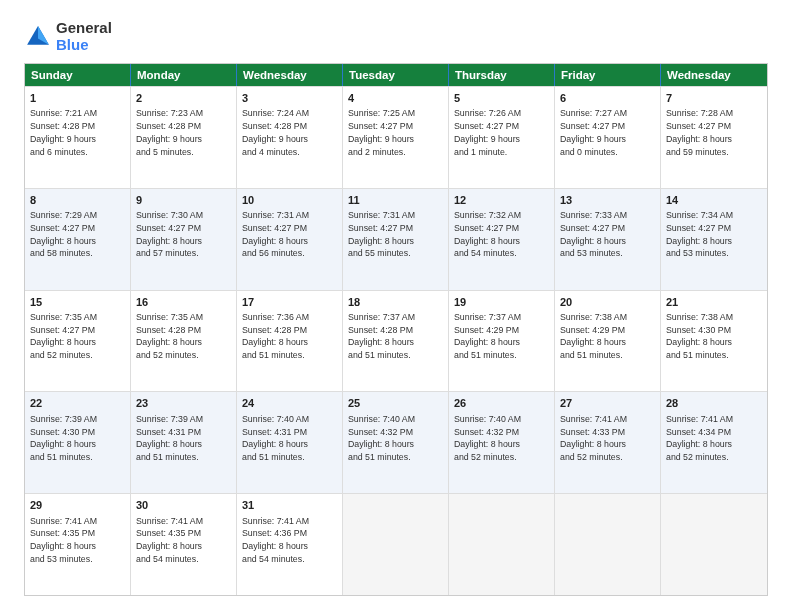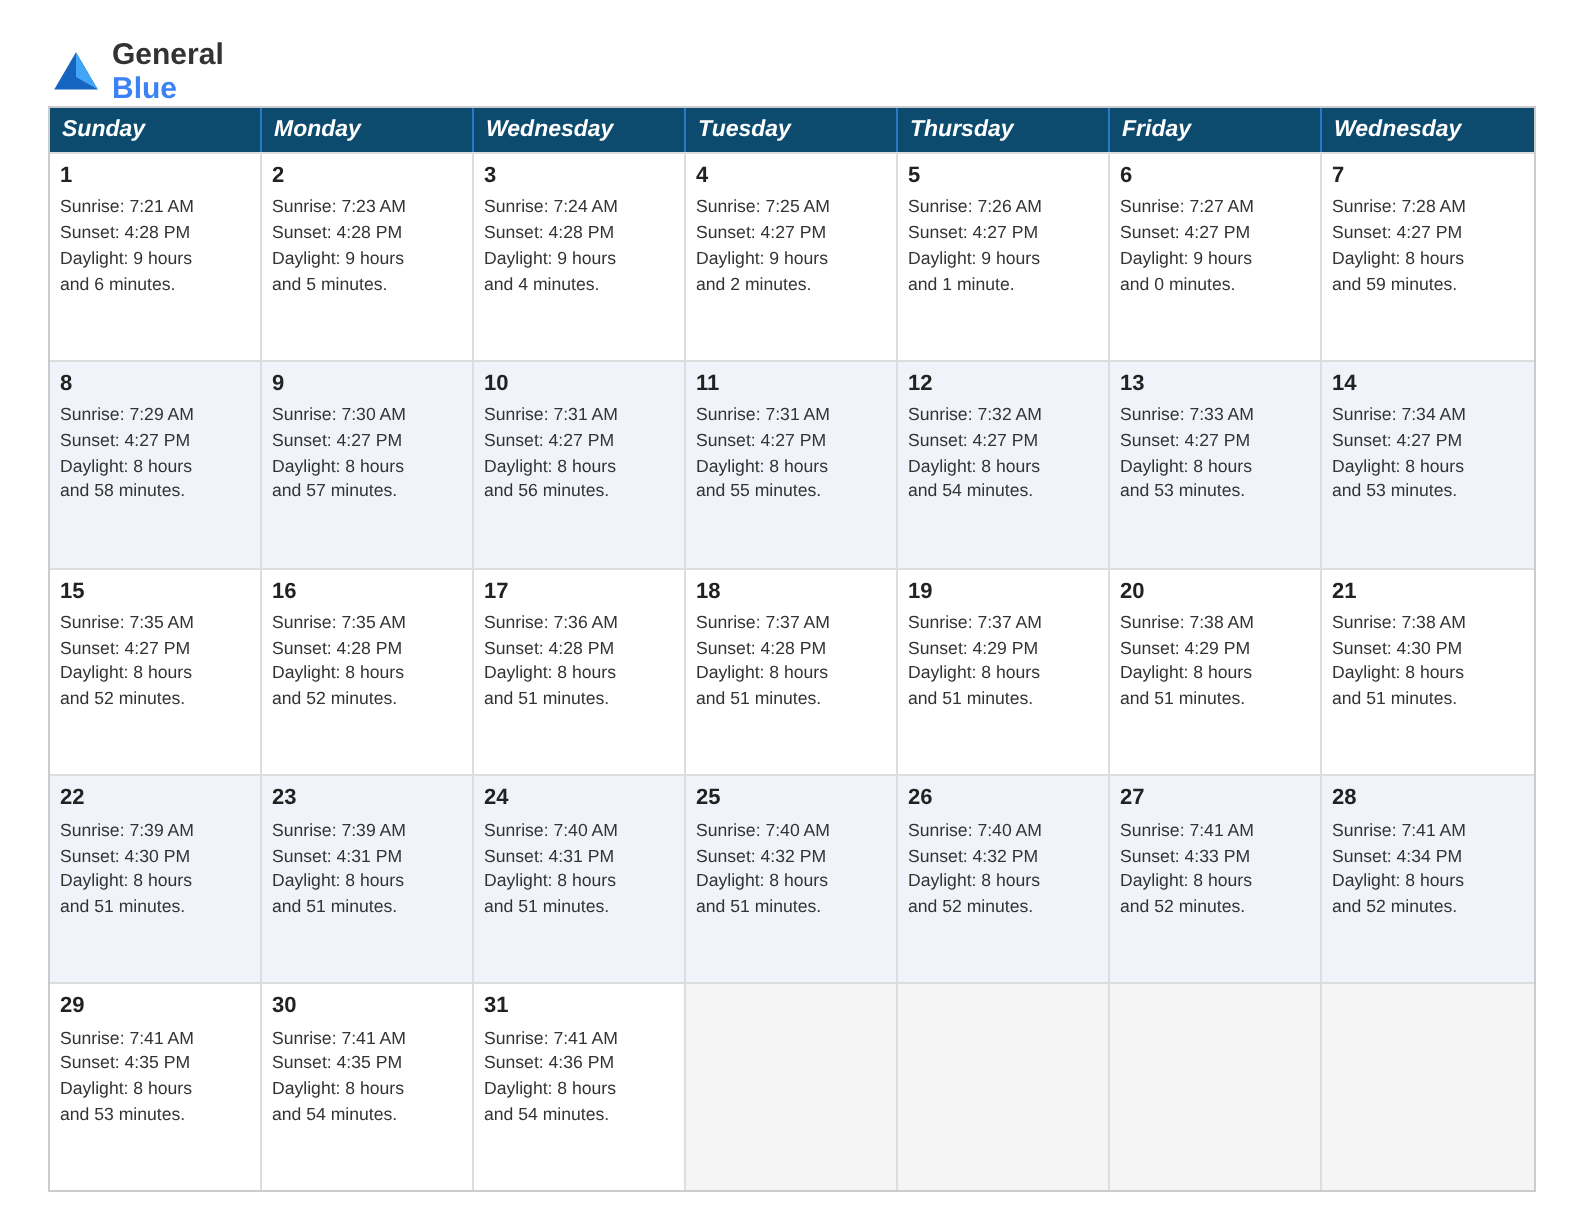--- a/index.html
+++ b/index.html
@@ -14,20 +14,21 @@
       width: 792px;
       height: 612px;
       padding: 20px 24px 16px 24px;
       display: flex;
       flex-direction: column;
     }
     .header {
       display: flex;
       align-items: flex-start;
       justify-content: space-between;
+      margin-bottom: 10px;
     }
     .logo {
       display: flex;
       align-items: center;
       gap: 4px;
     }
     .logo-text-general {
       font-size: 15px;
       font-weight: bold;
       color: #333;
@@ -59,22 +60,21 @@
     }
     .calendar {
       flex: 1;
       display: flex;
       flex-direction: column;
       border: 1px solid #ccc;
     }
     .cal-header-row {
       display: grid;
       grid-template-columns: repeat(7, 1fr);
-      background: #0c4a6e;
-      font-style: italic;
+      background: #15803d;
     }
     .cal-header-cell {
       color: #fff;
       font-size: 11.5px;
       font-weight: bold;
       padding: 5px 6px;
       text-align: left;
       border-right: 1px solid #2979c9;
     }
     .cal-header-cell:last-child { border-right: none; }

